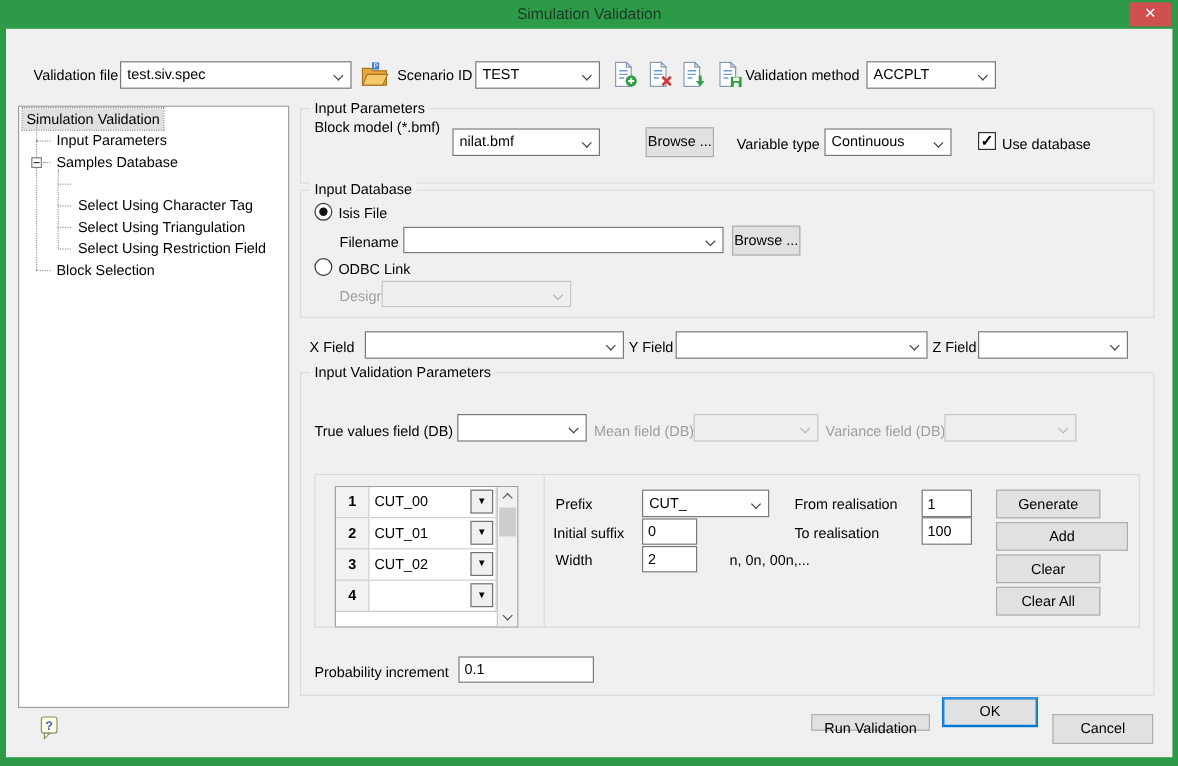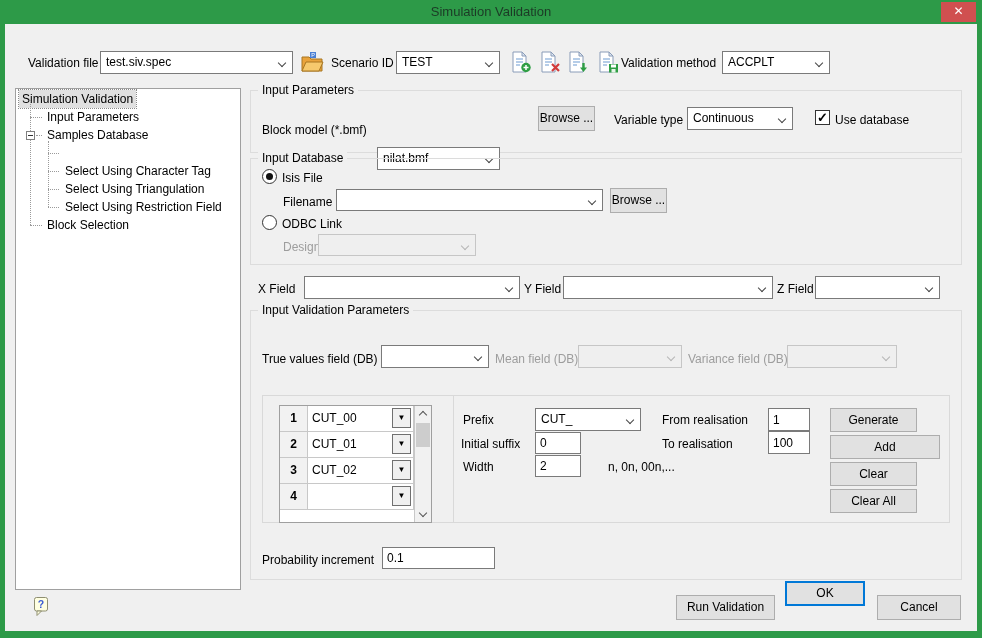--- a/index.html
+++ b/index.html
@@ -129,22 +129,22 @@
     </span>
   <div class="dot-v" style="left:48px;top:141px;height:66px;"></div>
   <div class="dot-h" style="left:48px;top:153px;width:11px;"></div>
   <div class="dot-h" style="left:48px;top:171px;width:11px;"></div>
   <div class="dot-h" style="left:48px;top:189px;width:11px;"></div>
   <div class="dot-h" style="left:48px;top:207px;width:11px;"></div>
 
   <div class="group" style="left:250px;top:90px;width:712px;height:63px;">
     <span class="group-label">Input Parameters</span>
   </div>
-  <span class="lbl" style="left:262px;top:123px;">Block model (*.bmf)</span>
-  <div class="combo" style="left:377px;top:107px;width:123px;margin-top:40px;">
+  <span class="lbl" style="left:262px;top:99px;">Block model (*.bmf)</span>
+  <div class="combo" style="left:377px;top:107px;width:123px;">
     <span class="combo-text">nilat.bmf</span>
       <span class="chev"></span>
   </div>
   <div class="btn" style="left:538px;top:106px;width:57px;height:25px;">Browse ...</div>
   <span class="lbl" style="left:614px;top:113px;">Variable type</span>
   <div class="combo" style="left:687px;top:107px;width:106px;">
     <span class="combo-text">Continuous</span>
       <span class="chev"></span>
   </div>
   <span class="checkbox" style="left:815px;top:110px;">✓</span>
@@ -255,16 +255,16 @@
   <div class="btn" style="left:830px;top:489px;width:87px;height:24px;">Clear All</div>
 
   <span class="lbl" style="left:262px;top:553px;">Probability increment</span>
   <input class="tinput" style="left: 382px; top: 547px; width: 113px; height: 22px;" value="0.1">
 
   <svg class="icon" style="left:33px;top:596px;" width="17" height="22" viewBox="0 0 17 22">
     <rect x="1.5" y="1.5" width="13" height="13.5" rx="2" fill="#ffffe1" stroke="#8e8e70"></rect>
     <path d="M4 15 v4.5 l4.5 -4.5 z" fill="#ffffe1" stroke="#8e8e70"></path>
     <text x="8" y="12" font-size="10.5" font-weight="bold" fill="#3b5bd4" text-anchor="middle" font-family="sans-serif">?</text>
   </svg>
-  <div class="btn" style="left:676px;top:595px;width:99px;height:25px;">Run Validation</div>
+  <div class="btn" style="left:676px;top:595px;width:99px;height:14px;">Run Validation</div>
   <div class="btn default" style="left:785px;top:581px;width:80px;height:25px;">OK</div>
   <div class="btn" style="left:877px;top:595px;width:84px;height:25px;">Cancel</div>
 </div>
 
 </body></html>

